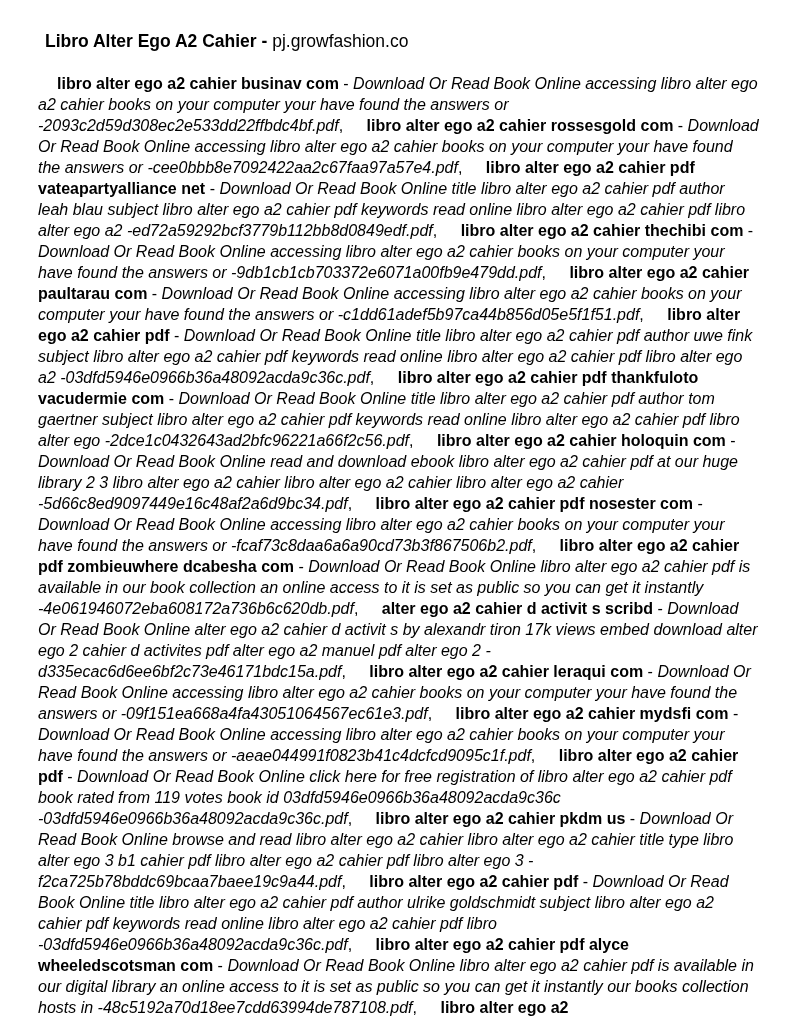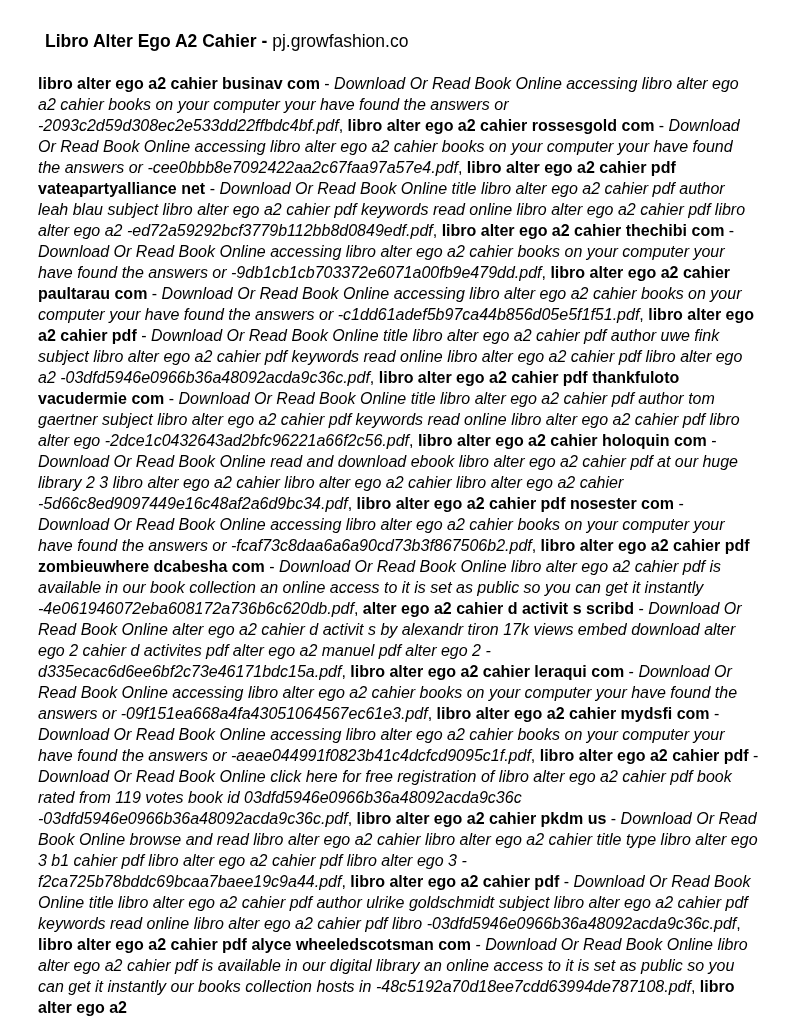--- a/index.html
+++ b/index.html
@@ -31,21 +31,21 @@
   .title-sep { font-weight: bold; }
   .title-site { font-weight: normal; }
   .doc-body {
     margin: 21px 0 0 0;
     font-size: 16px;
     line-height: 21px;
     text-align: left;
     word-wrap: break-word;
     overflow-wrap: break-word;
   }
-  .entry-name { font-weight: bold; font-style: normal; }
+  .entry-name { font-weight: bold; font-style: normal; margin-left: 19px; }
   .entry-sep  { font-weight: normal; font-style: normal; }
   .entry-desc { font-weight: normal; font-style: italic; }
 </style>
 </head>
 <body>
 
 <div class="page">
   <h1 class="doc-title"><span class="title-bold">Libro Alter Ego A2 Cahier</span><span class="title-sep"> - </span><span class="title-site">pj.growfashion.co</span></h1>
 
   <p class="doc-body"><span class="entry-name">libro alter ego a2 cahier businav com</span><span class="entry-sep"> - </span><span class="entry-desc">Download Or Read Book Online accessing libro alter ego a2 cahier books on your computer your have found the answers or -2093c2d59d308ec2e533dd22ffbdc4bf.pdf</span><span class="entry-sep">, </span><span class="entry-name">libro alter ego a2 cahier rossesgold com</span><span class="entry-sep"> - </span><span class="entry-desc">Download Or Read Book Online accessing libro alter ego a2 cahier books on your computer your have found the answers or -cee0bbb8e7092422aa2c67faa97a57e4.pdf</span><span class="entry-sep">, </span><span class="entry-name">libro alter ego a2 cahier pdf vateapartyalliance net</span><span class="entry-sep"> - </span><span class="entry-desc">Download Or Read Book Online title libro alter ego a2 cahier pdf author leah blau subject libro alter ego a2 cahier pdf keywords read online libro alter ego a2 cahier pdf libro alter ego a2 -ed72a59292bcf3779b112bb8d0849edf.pdf</span><span class="entry-sep">, </span><span class="entry-name">libro alter ego a2 cahier thechibi com</span><span class="entry-sep"> - </span><span class="entry-desc">Download Or Read Book Online accessing libro alter ego a2 cahier books on your computer your have found the answers or -9db1cb1cb703372e6071a00fb9e479dd.pdf</span><span class="entry-sep">, </span><span class="entry-name">libro alter ego a2 cahier paultarau com</span><span class="entry-sep"> - </span><span class="entry-desc">Download Or Read Book Online accessing libro alter ego a2 cahier books on your computer your have found the answers or -c1dd61adef5b97ca44b856d05e5f1f51.pdf</span><span class="entry-sep">, </span><span class="entry-name">libro alter ego a2 cahier pdf</span><span class="entry-sep"> - </span><span class="entry-desc">Download Or Read Book Online title libro alter ego a2 cahier pdf author uwe fink subject libro alter ego a2 cahier pdf keywords read online libro alter ego a2 cahier pdf libro alter ego a2 -03dfd5946e0966b36a48092acda9c36c.pdf</span><span class="entry-sep">, </span><span class="entry-name">libro alter ego a2 cahier pdf thankfuloto vacudermie com</span><span class="entry-sep"> - </span><span class="entry-desc">Download Or Read Book Online title libro alter ego a2 cahier pdf author tom gaertner subject libro alter ego a2 cahier pdf keywords read online libro alter ego a2 cahier pdf libro alter ego -2dce1c0432643ad2bfc96221a66f2c56.pdf</span><span class="entry-sep">, </span><span class="entry-name">libro alter ego a2 cahier holoquin com</span><span class="entry-sep"> - </span><span class="entry-desc">Download Or Read Book Online read and download ebook libro alter ego a2 cahier pdf at our huge library 2 3 libro alter ego a2 cahier libro alter ego a2 cahier libro alter ego a2 cahier -5d66c8ed9097449e16c48af2a6d9bc34.pdf</span><span class="entry-sep">, </span><span class="entry-name">libro alter ego a2 cahier pdf nosester com</span><span class="entry-sep"> - </span><span class="entry-desc">Download Or Read Book Online accessing libro alter ego a2 cahier books on your computer your have found the answers or -fcaf73c8daa6a6a90cd73b3f867506b2.pdf</span><span class="entry-sep">, </span><span class="entry-name">libro alter ego a2 cahier pdf zombieuwhere dcabesha com</span><span class="entry-sep"> - </span><span class="entry-desc">Download Or Read Book Online libro alter ego a2 cahier pdf is available in our book collection an online access to it is set as public so you can get it instantly -4e061946072eba608172a736b6c620db.pdf</span><span class="entry-sep">, </span><span class="entry-name">alter ego a2 cahier d activit s scribd</span><span class="entry-sep"> - </span><span class="entry-desc">Download Or Read Book Online alter ego a2 cahier d activit s by alexandr tiron 17k views embed download alter ego 2 cahier d activites pdf alter ego a2 manuel pdf alter ego 2 -d335ecac6d6ee6bf2c73e46171bdc15a.pdf</span><span class="entry-sep">, </span><span class="entry-name">libro alter ego a2 cahier leraqui com</span><span class="entry-sep"> - </span><span class="entry-desc">Download Or Read Book Online accessing libro alter ego a2 cahier books on your computer your have found the answers or -09f151ea668a4fa43051064567ec61e3.pdf</span><span class="entry-sep">, </span><span class="entry-name">libro alter ego a2 cahier mydsfi com</span><span class="entry-sep"> - </span><span class="entry-desc">Download Or Read Book Online accessing libro alter ego a2 cahier books on your computer your have found the answers or -aeae044991f0823b41c4dcfcd9095c1f.pdf</span><span class="entry-sep">, </span><span class="entry-name">libro alter ego a2 cahier pdf</span><span class="entry-sep"> - </span><span class="entry-desc">Download Or Read Book Online click here for free registration of libro alter ego a2 cahier pdf book rated from 119 votes book id 03dfd5946e0966b36a48092acda9c36c -03dfd5946e0966b36a48092acda9c36c.pdf</span><span class="entry-sep">, </span><span class="entry-name">libro alter ego a2 cahier pkdm us</span><span class="entry-sep"> - </span><span class="entry-desc">Download Or Read Book Online browse and read libro alter ego a2 cahier libro alter ego a2 cahier title type libro alter ego 3 b1 cahier pdf libro alter ego a2 cahier pdf libro alter ego 3 -f2ca725b78bddc69bcaa7baee19c9a44.pdf</span><span class="entry-sep">, </span><span class="entry-name">libro alter ego a2 cahier pdf</span><span class="entry-sep"> - </span><span class="entry-desc">Download Or Read Book Online title libro alter ego a2 cahier pdf author ulrike goldschmidt subject libro alter ego a2 cahier pdf keywords read online libro alter ego a2 cahier pdf libro -03dfd5946e0966b36a48092acda9c36c.pdf</span><span class="entry-sep">, </span><span class="entry-name">libro alter ego a2 cahier pdf alyce wheeledscotsman com</span><span class="entry-sep"> - </span><span class="entry-desc">Download Or Read Book Online libro alter ego a2 cahier pdf is available in our digital library an online access to it is set as public so you can get it instantly our books collection hosts in -48c5192a70d18ee7cdd63994de787108.pdf</span><span class="entry-sep">, </span><span class="entry-name">libro alter ego a2</span></p>

